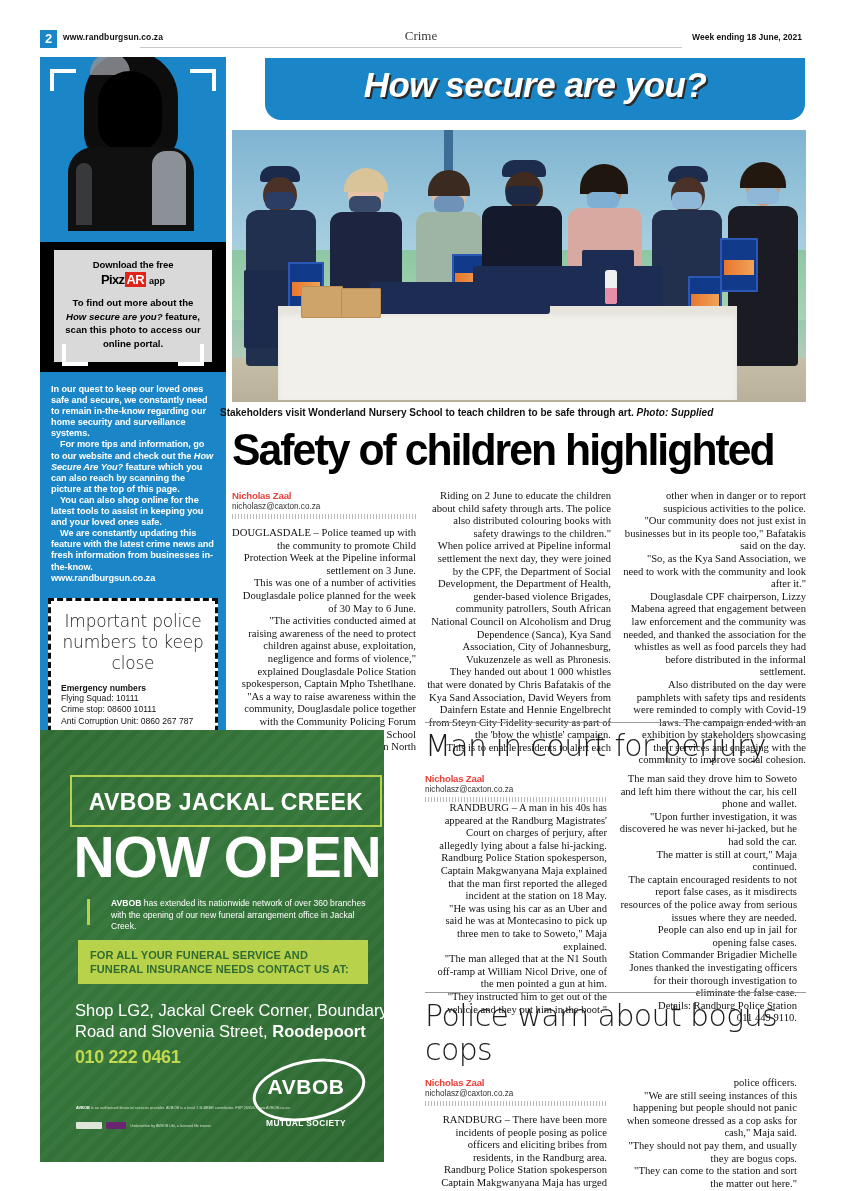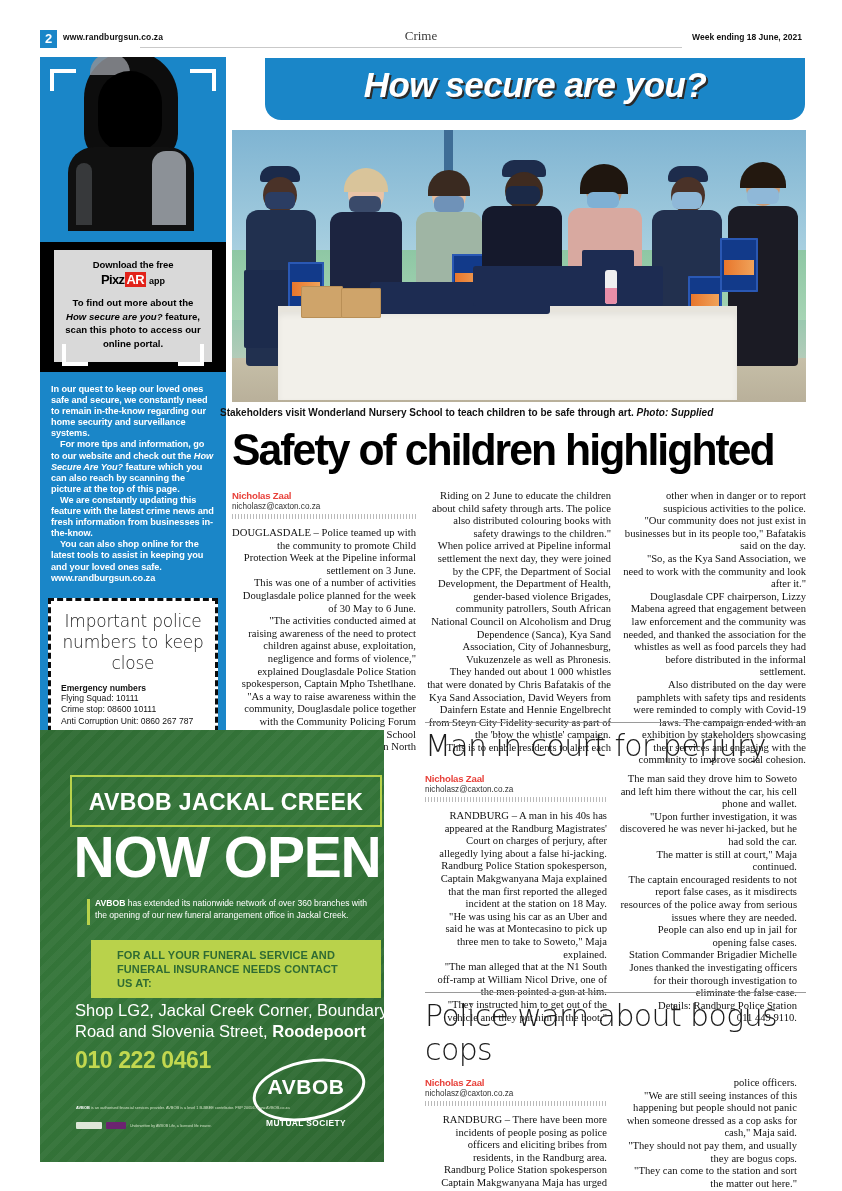--- a/index.html
+++ b/index.html
@@ -212,36 +212,36 @@
     border:2px solid #b9d24b;box-sizing:border-box;
   }
   .ad-title{
     position:absolute;left:0;right:0;top:12px;text-align:center;
     font-size:23px;font-weight:bold;letter-spacing:.4px;color:#fff;
   }
   .ad-now-open{
     position:absolute;left:26px;top:98px;width:322px;text-align:center;
     font-size:57px;font-weight:bold;line-height:58px;letter-spacing:-1.2px;color:#fff;
   }
-  .ad-blurb-wrap{position:absolute;left:47px;top:168px;width:290px;padding-left:8px;box-sizing:border-box;}
+  .ad-blurb-wrap{position:absolute;left:47px;top:168px;width:290px;padding-left:24px;box-sizing:border-box;}
   .ad-blurb-bar{position:absolute;left:0;top:1px;width:3px;height:26px;background:#b9d24b;}
   .ad-blurb{font-size:8.6px;line-height:11.5px;color:#fff;}
   .ad-blurb b{font-weight:bold;}
   .ad-cta{
-    position:absolute;left:51px;top:210px;width:290px;background:#b9d24b;
-    padding:8px 26px;box-sizing:border-box;
+    position:absolute;left:38px;top:210px;width:290px;background:#b9d24b;
+    padding:8px 12px;box-sizing:border-box;
     color:#2f6b33;font-size:11px;font-weight:bold;line-height:14px;letter-spacing:.1px;
   }
   .ad-address{
     position:absolute;left:35px;top:270px;width:320px;
     font-size:16.5px;line-height:21px;color:#fff;font-weight:normal;
   }
   .ad-address b{font-weight:bold;}
   .ad-phone{
-    position:absolute;left:35px;top:317px;font-size:23px;font-weight:bold;
+    position:absolute;left:35px;top:317px;font-size:18px;font-weight:bold;
     color:#c2d84f;letter-spacing:-.4px;
   }
   .ad-logo{
     position:absolute;right:24px;top:330px;width:108px;height:78px;
   }
   .ad-logo-oval{
     position:absolute;left:0;top:0;width:108px;height:54px;border:3px solid #fff;
     border-radius:50%;transform:rotate(-11deg);
   }
   .ad-logo-txt{
@@ -306,22 +306,22 @@
         </div>
       </div>
       <div class="bracket bk-bl"></div>
       <div class="bracket bk-br"></div>
     </div>
 
     <div class="know-box">
       <div class="know-body">
         <p>In our quest to keep our loved ones safe and secure, we constantly need to remain in-the-know regarding our home security and surveillance systems.</p>
         <p class="ind"><span>For more tips and information, go to our website and check out the </span><span class="ital">How Secure Are You?</span><span> feature which you can also reach by scanning the picture at the top of this page.</span></p>
+        <p class="ind">You can also shop online for the latest tools to assist in keeping you and your loved ones safe.</p>
         <p class="ind">We are constantly updating this feature with the latest crime news and fresh information from businesses in-the-know.</p>
-        <p class="ind">You can also shop online for the latest tools to assist in keeping you and your loved ones safe.</p>
         <p>www.randburgsun.co.za</p>
       </div>
     </div>
 
     <div class="numbers-wrap">
       <div class="numbers-box">
         <div class="numbers-title">Important police numbers to keep close</div>
         <div class="numbers-sub">Emergency numbers</div>
         <div class="numbers-line">Flying Squad: 10111</div>
         <div class="numbers-line">Crime stop: 08600 10111</div>
@@ -448,21 +448,21 @@
   </div>
 
   <div style="position:absolute;left:425px;top:722px;width:381px;">
     <div class="sec-rule"></div>
     <div class="sub-headline" style="margin-top:6px;">Man in court for perjury</div>
     <div style="position:relative;margin-top:10px;height:270px;">
       <div class="col" style="left:0;width:182px;">
         <div class="byline-name">Nicholas Zaal</div>
         <div class="byline-mail">nicholasz@caxton.co.za</div>
         <div class="byline-rule"></div>
-        <div class="bodytext" style="margin-top:8px;">
+        <div class="bodytext" style="">
           <p>RANDBURG – A man in his 40s has appeared at the Randburg Magistrates' Court on charges of perjury, after allegedly lying about a false hi-jacking.</p>
           <p class="ind">Randburg Police Station spokesperson, Captain Makgwanyana Maja explained that the man first reported the alleged incident at the station on 18 May.</p>
           <p class="ind">"He was using his car as an Uber and said he was at Montecasino to pick up three men to take to Soweto," Maja explained.</p>
           <p class="ind">"The man alleged that at the N1 South off-ramp at William Nicol Drive, one of the men pointed a gun at him.</p>
           <p class="ind">"They instructed him to get out of the vehicle and they put him in the boot."</p>
         </div>
       </div>
       <div class="col" style="left:190px;width:182px;">
         <div class="bodytext">
           <p class="ind">The man said they drove him to Soweto and left him there without the car, his cell phone and wallet.</p>

